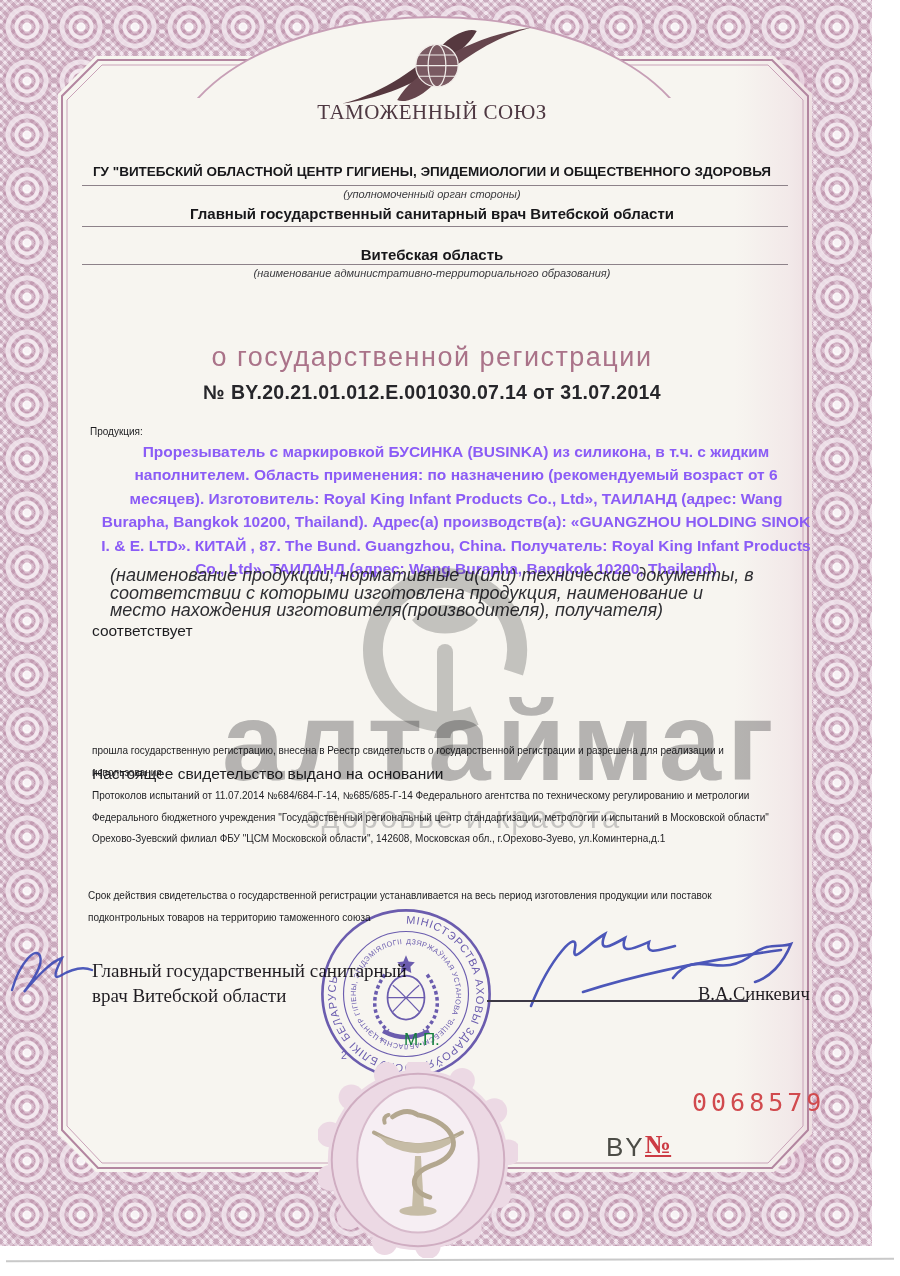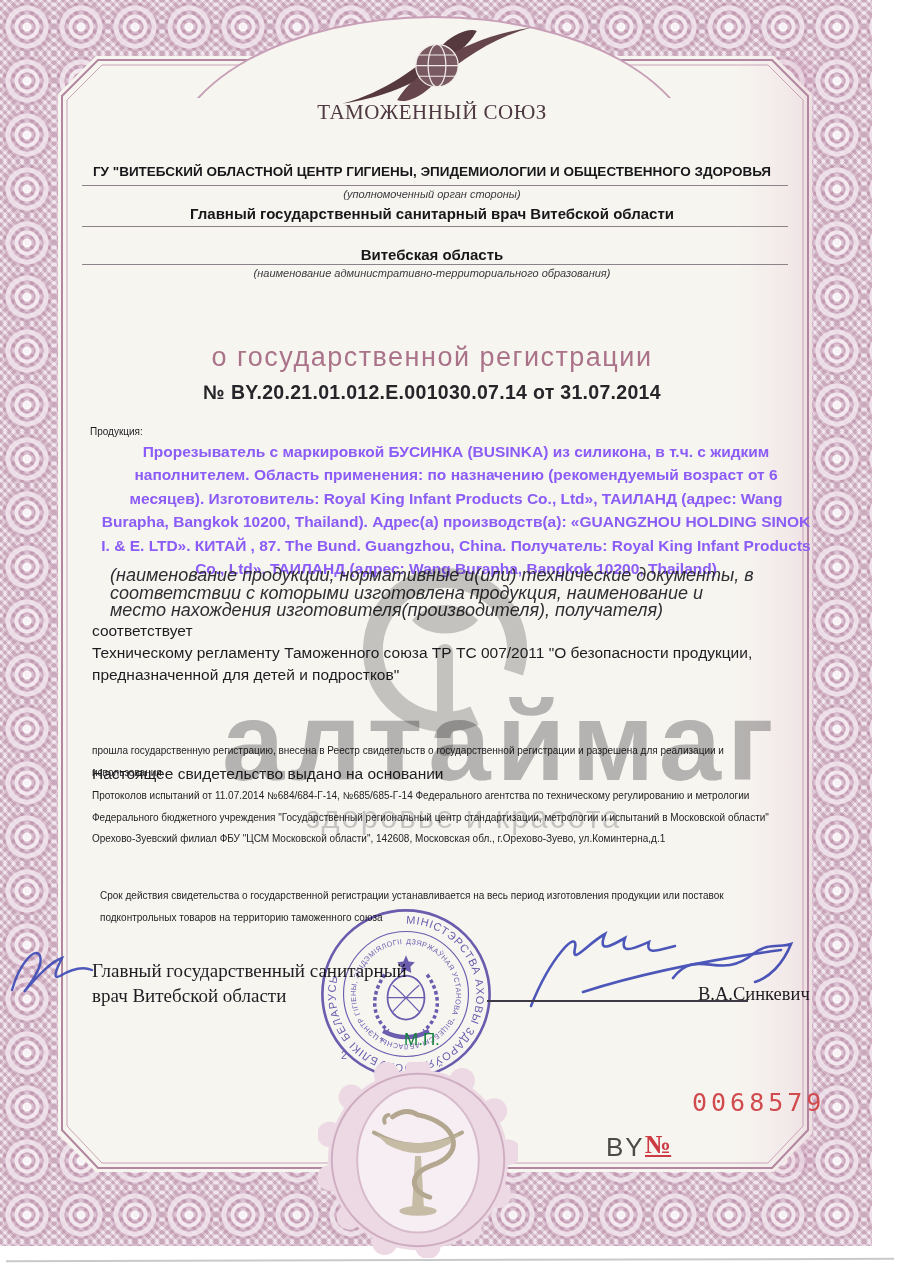--- a/index.html
+++ b/index.html
@@ -87,25 +87,24 @@
   <div class="abs rule" style="top:264px;"></div>
   <div class="abs ctr cap" style="top:267px;">(наименование административно-территориального образования)</div>
 
   <div class="abs ctr subtitle" style="top:342px;">о государственной регистрации</div>
   <div class="abs ctr numline" style="top:381px;">№ BY.20.21.01.012.Е.001030.07.14  от 31.07.2014</div>
 
   <div class="abs body15" style="left:90px;top:421px;">Продукция:</div>
   <div class="abs prodtext" style="left:100px;top:440px;width:712px;">Прорезыватель с маркировкой БУСИНКА (BUSINKA) из силикона, в т.ч. с жидким наполнителем. Область применения: по назначению (рекомендуемый возраст от 6 месяцев). Изготовитель: Royal King Infant Products Co., Ltd», ТАИЛАНД (адрес: Wang Burapha, Bangkok 10200, Thailand). Адрес(а) производств(а): «GUANGZHOU HOLDING SINOK I. &amp; E. LTD». КИТАЙ , 87. The Bund. Guangzhou, China. Получатель: Royal King Infant Products Co., Ltd», ТАИЛАНД (адрес: Wang Burapha, Bangkok 10200, Thailand)</div>
   <div class="abs prodcap" style="left:110px;top:567px;width:652px;">(наименование продукции, нормативные и(или) технические документы, в соответствии с которыми изготовлена продукция, наименование и место нахождения изготовителя(производителя), получателя)</div>
   <div class="abs body15" style="left:92px;top:620px;font-size:15.5px;">соответствует</div>
-  <div class="abs body15" style="left:92px;top:642px;width:700px;font-size:15.5px;">Техническому регламенту Таможенного союза ТР ТС 007/2011 "О безопасности продукции, предназначенной для детей и подростков"</div>
   <div class="abs body15" style="left:92px;top:710px;width:700px;margin-top:30px;">прошла государственную регистрацию, внесена в Реестр свидетельств о государственной регистрации и разрешена для реализации и использования</div>
   <div class="abs body15" style="left:92px;top:763px;font-size:15.5px;">Настоящее свидетельство выдано на основании</div>
   <div class="abs body15" style="left:92px;top:785px;width:722px;">Протоколов испытаний от 11.07.2014 №684/684-Г-14, №685/685-Г-14 Федерального агентства по техническому регулированию и метрологии Федерального бюджетного учреждения "Государственный региональный центр стандартизации, метрологии и испытаний в Московской области" Орехово-Зуевский филиал ФБУ "ЦСМ Московской области", 142608, Московская обл., г.Орехово-Зуево, ул.Коминтерна,д.1</div>
-  <div class="abs body15" style="left:100px;top:885px;width:700px;">Срок действия свидетельства о государственной регистрации устанавливается на весь период изготовления продукции или поставок подконтрольных товаров на территорию таможенного союза</div>
+  <div class="abs body15" style="left:88px;top:885px;width:700px;">Срок действия свидетельства о государственной регистрации устанавливается на весь период изготовления продукции или поставок подконтрольных товаров на территорию таможенного союза</div>
 
   <svg class="abs wm" style="left:352px;top:560px;width:186px;height:200px;opacity:.45;" viewBox="0 0 186 200">
     <circle cx="93" cy="90" r="72" fill="none" stroke="#8a8a8a" stroke-width="20" stroke-dasharray="330 60" transform="rotate(115 93 90)"></circle>
     <path d="M93,92 C93,130 93,160 93,188" fill="none" stroke="#8a8a8a" stroke-width="16" stroke-linecap="round"></path>
     <path d="M60,60 C80,40 106,40 126,60 C112,78 74,78 60,60 Z" fill="#8a8a8a"></path>
   </svg>
   <div class="abs wm brand" style="left:222px;top:686px;">алтаймаг</div>
   <div class="abs wm tagline" style="left:306px;top:800px;">здоровье и красота</div>
 
   <div class="abs signer" style="left:92px;top:958px;width:335px;">Главный государственный санитарный врач Витебской области</div>

